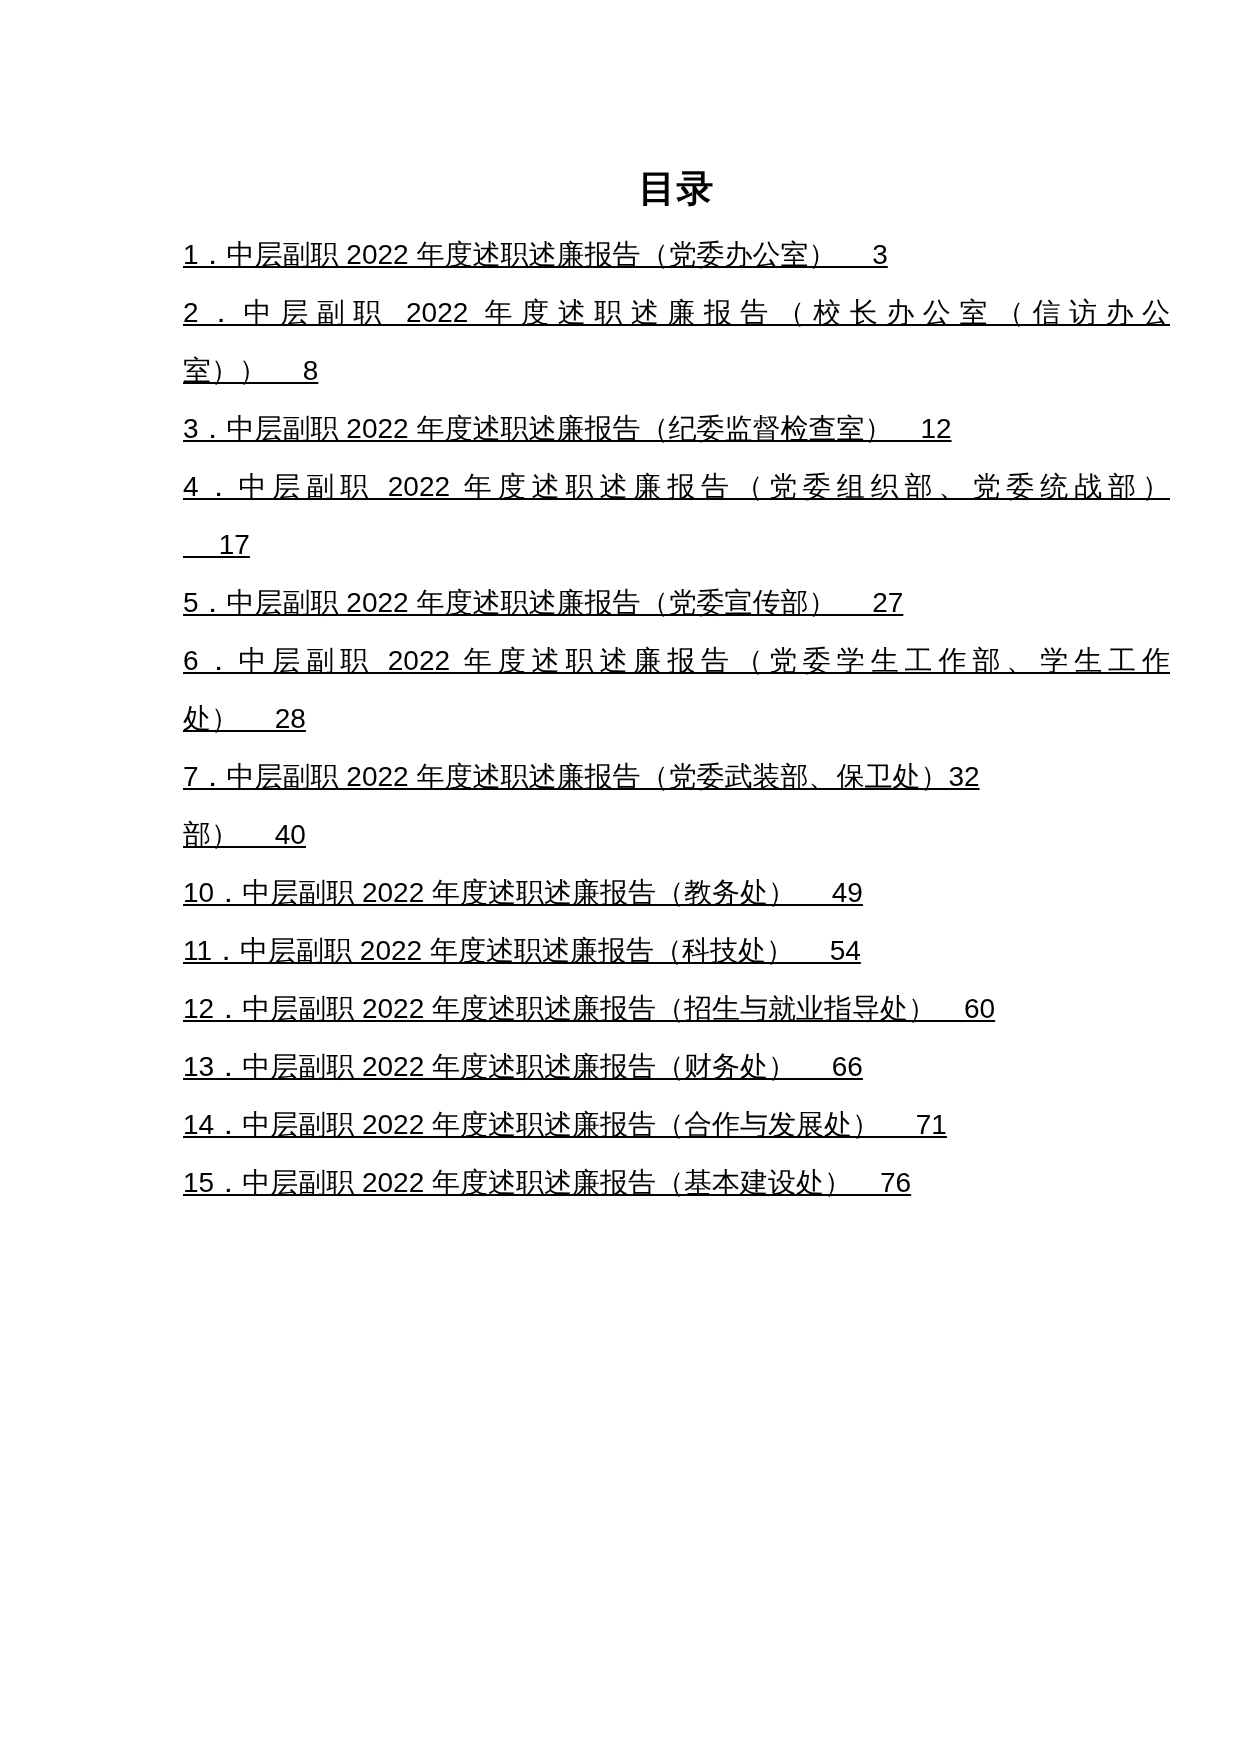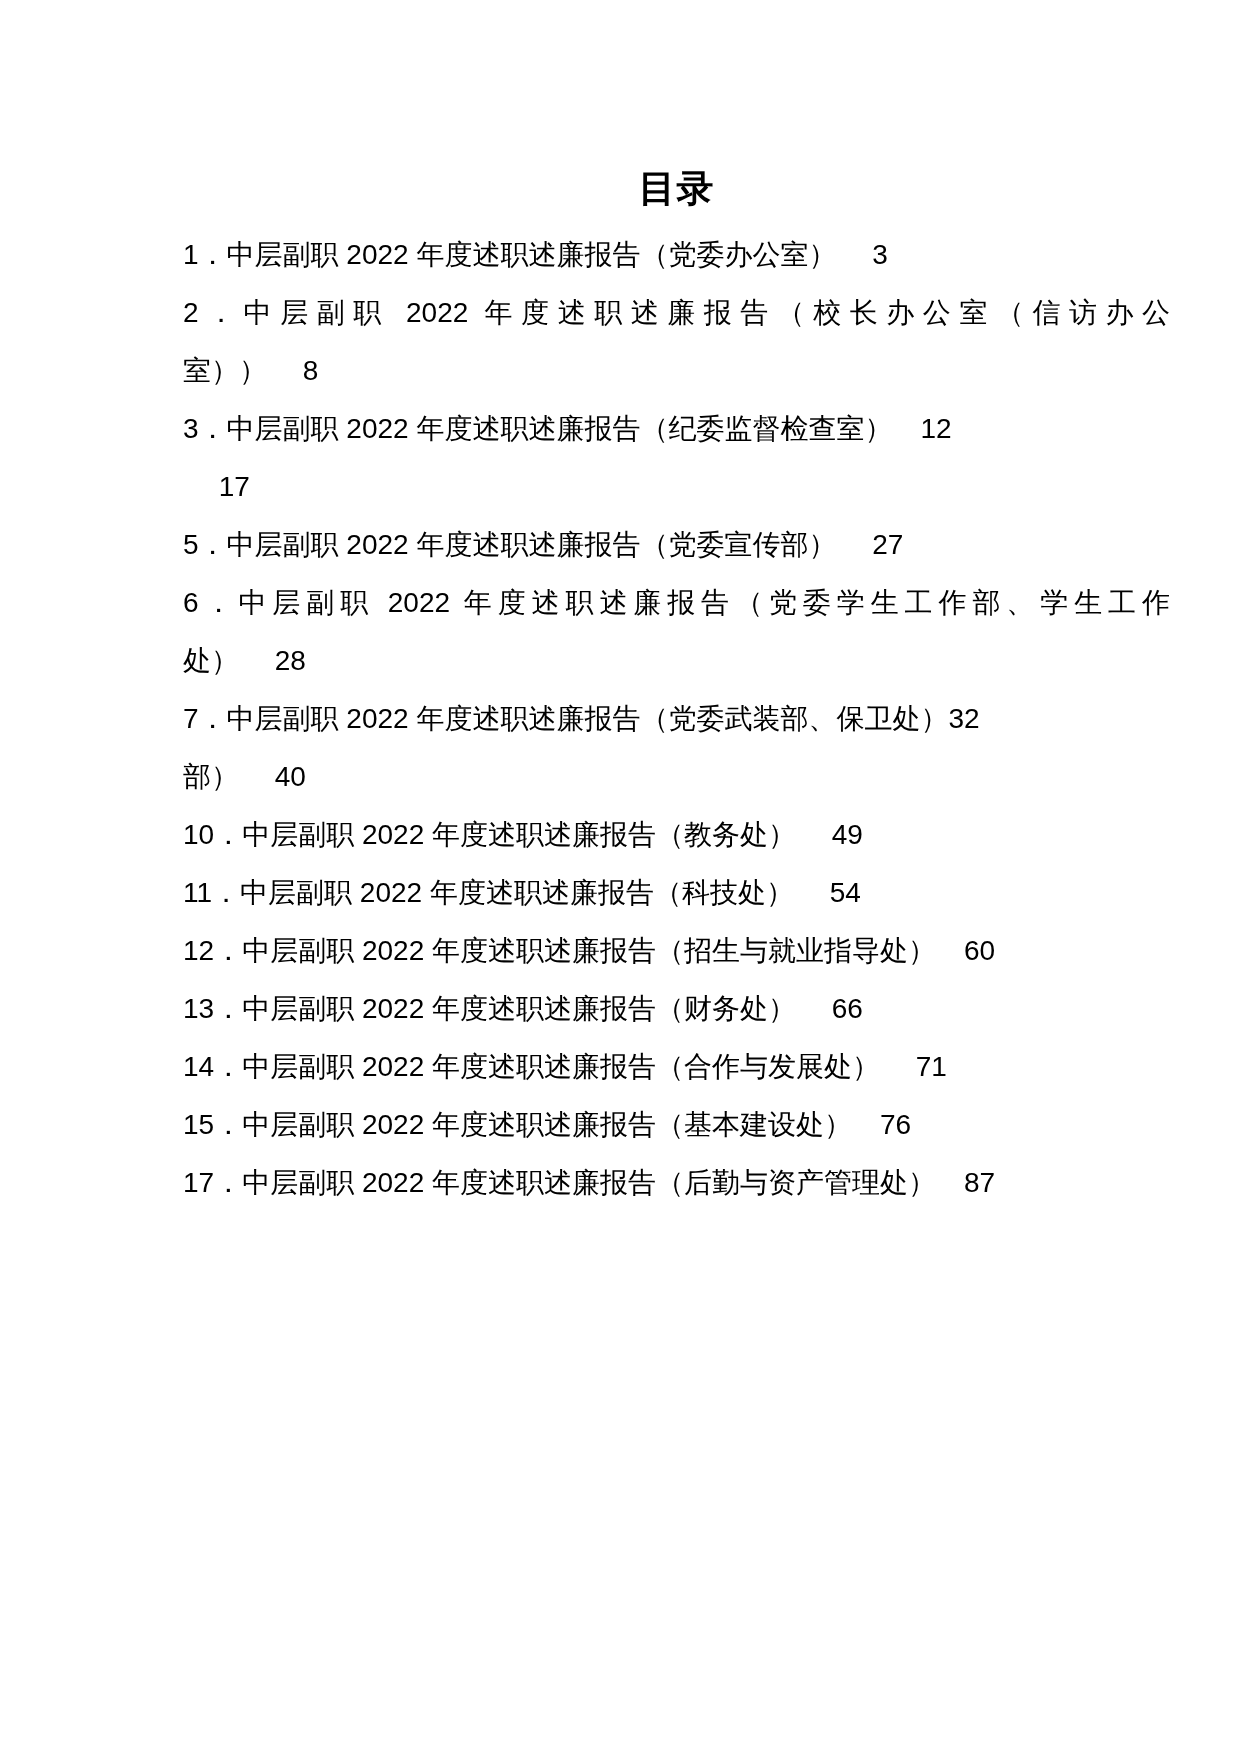--- a/index.html
+++ b/index.html
@@ -23,21 +23,21 @@
     line-height: 38px;
     font-weight: bold;
     text-align: center;
     letter-spacing: 1px;
   }
   .toc {
     margin-top: 18px;
     font-size: 28px;
     line-height: 58px;
   }
-  .toc-entry { cursor: default; }
+  .toc-entry { cursor: default; text-decoration: underline; }
   .toc-line {
     white-space: pre-wrap;
     text-align: left;
   }
   
   .toc-line.stretch {
     text-align: justify;
     text-align-last: justify;
   }
 </style>
@@ -51,20 +51,21 @@
         <div class="toc-line">1．中层副职 2022 年度述职述廉报告（党委办公室）　 3</div>
       </div>
       <div class="toc-entry">
         <div class="toc-line stretch">2．中层副职 2022 年度述职述廉报告（校长办公室（信访办公</div>
         <div class="toc-line">室））　 8</div>
       </div>
       <div class="toc-entry">
         <div class="toc-line">3．中层副职 2022 年度述职述廉报告（纪委监督检查室）　12</div>
       </div>
       <div class="toc-entry">
+        <div class="toc-line stretch">4．中层副职 2022 年度述职述廉报告（党委组织部、党委统战部）</div>
         <div class="toc-line">　 17</div>
       </div>
       <div class="toc-entry">
         <div class="toc-line">5．中层副职 2022 年度述职述廉报告（党委宣传部）　 27</div>
       </div>
       <div class="toc-entry">
         <div class="toc-line stretch">6．中层副职 2022 年度述职述廉报告（党委学生工作部、学生工作</div>
         <div class="toc-line">处）　 28</div>
       </div>
       <div class="toc-entry">
@@ -84,17 +85,14 @@
       </div>
       <div class="toc-entry">
         <div class="toc-line">13．中层副职 2022 年度述职述廉报告（财务处）　 66</div>
       </div>
       <div class="toc-entry">
         <div class="toc-line">14．中层副职 2022 年度述职述廉报告（合作与发展处）　 71</div>
       </div>
       <div class="toc-entry">
         <div class="toc-line">15．中层副职 2022 年度述职述廉报告（基本建设处）　76</div>
       </div>
-      <div class="toc-entry">
-        <div class="toc-line">17．中层副职 2022 年度述职述廉报告（后勤与资产管理处）　87</div>
-      </div>
     </div>
 </div>
 
 </body></html>

